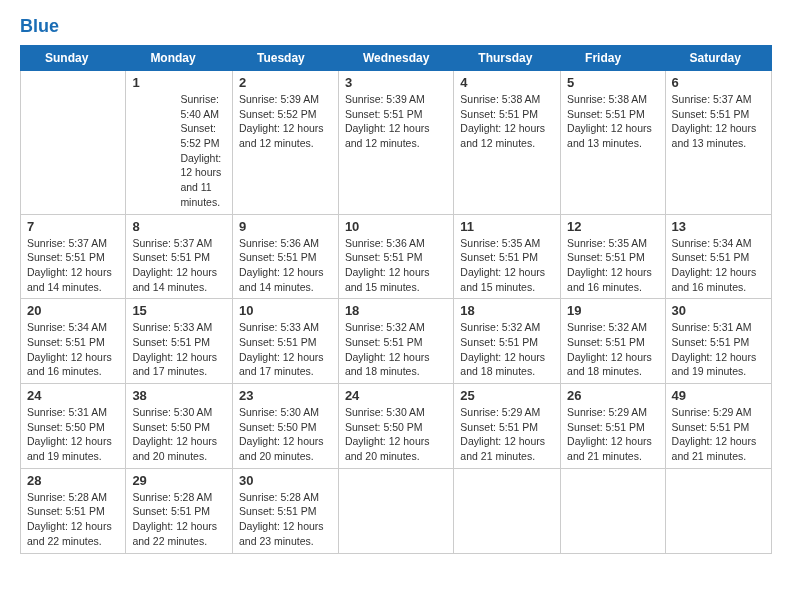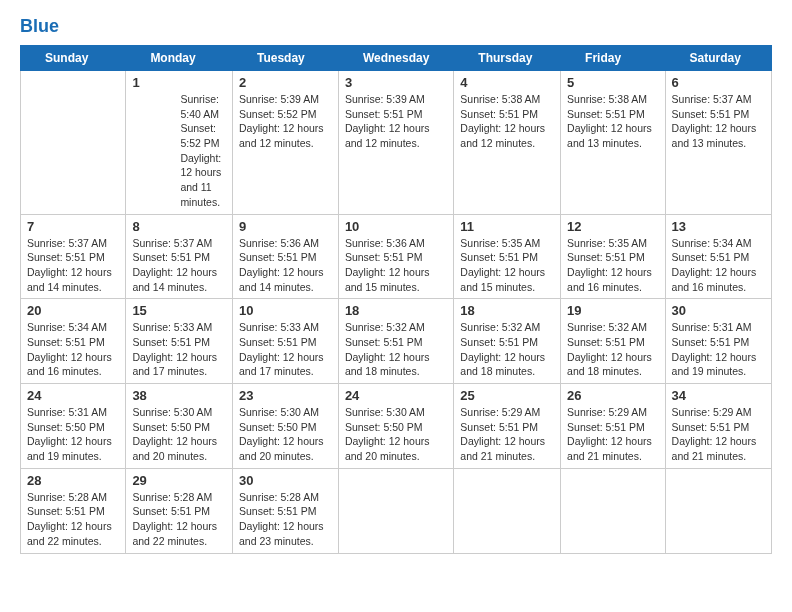--- a/index.html
+++ b/index.html
@@ -284,21 +284,21 @@
 and 21 minutes.</div>
         </td>
         <td>
           <span class="day-number">26</span>
           <div class="day-info" style="white-space: pre-line;">Sunrise: 5:29 AM
 Sunset: 5:51 PM
 Daylight: 12 hours
 and 21 minutes.</div>
         </td>
         <td>
-          <span class="day-number">34</span>
+          <span class="day-number">49</span>
           <div class="day-info" style="white-space: pre-line;">Sunrise: 5:29 AM
 Sunset: 5:51 PM
 Daylight: 12 hours
 and 21 minutes.</div>
         </td>
       </tr>
       <tr>
         <td>
           <span class="day-number">28</span>
           <div class="day-info" style="white-space: pre-line;">Sunrise: 5:28 AM

